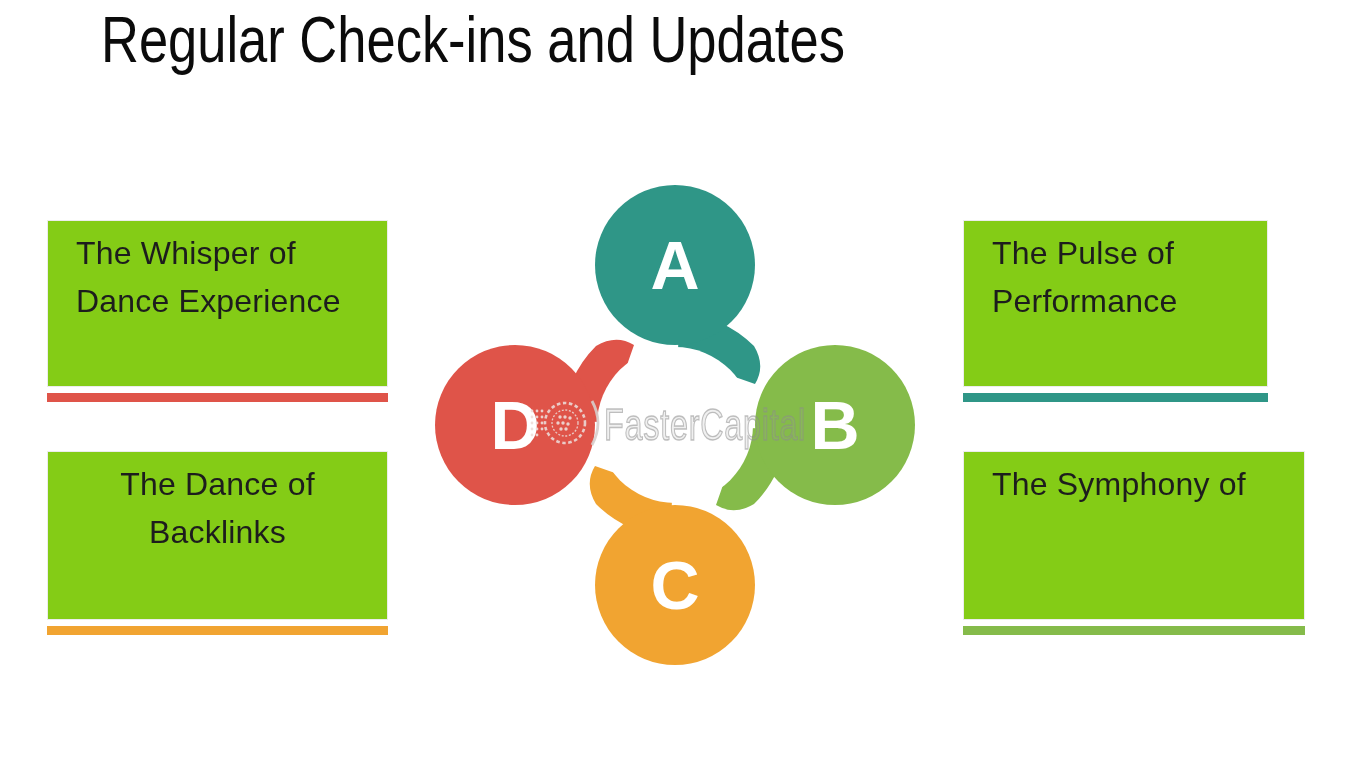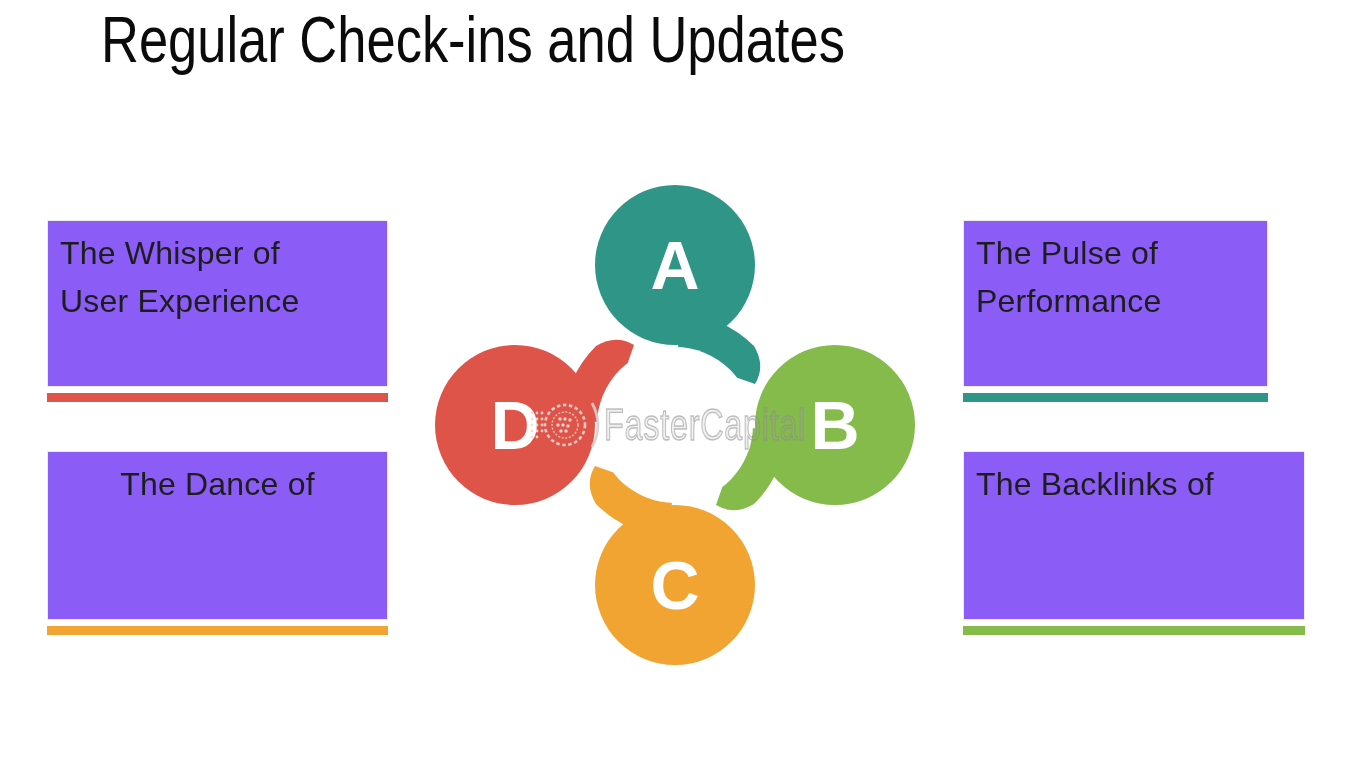--- a/index.html
+++ b/index.html
@@ -10,22 +10,22 @@
   
   .slide-title{
     position:absolute;left:101px;top:8px;
     font-size:64px;line-height:64px;font-weight:400;color:#0b0b0b;
     white-space:nowrap;letter-spacing:0;
     transform:scaleX(0.82);transform-origin:left center;
   }
   
   .card{position:absolute;}
   .card-box{
-    background:#8b5cf6;border:1px solid #ececec;box-sizing:border-box;
-    padding:8px 12px;
+    background:#84cc16;border:1px solid #ececec;box-sizing:border-box;
+    padding:8px 28px;
   }
   .card-line{
     display:block;font-size:32px;line-height:48px;color:#1d1d1d;
     letter-spacing:0.2px;
   }
   .accent-bar{height:9px;margin-top:6px;}
   .card.tl{left:47px;top:220px;width:341px;}
   .card.bl{left:47px;top:451px;width:341px;text-align:center;}
   .card.tr{left:963px;top:220px;width:305px;}
   .card.br{left:963px;top:451px;width:342px;}
@@ -33,21 +33,21 @@
   .card.bl .card-box,.card.br .card-box{height:169px;}
   
   .diagram{position:absolute;left:0;top:0;width:1350px;height:759px;}
   .diagram text{
     font-family:"Liberation Sans",sans-serif;font-weight:bold;
     font-size:68px;fill:#ffffff;text-anchor:middle;
   }
   
   .watermark{
     position:absolute;left:520px;top:397px;height:56px;
-    display:flex;opacity:0.9;pointer-events:none;
+    display:flex;align-items:center;opacity:0.9;pointer-events:none;
   }
   .wm-text{
     font-size:45px;line-height:56px;letter-spacing:1px;white-space:nowrap;
     color:rgba(160,160,160,0.18);
     -webkit-text-stroke:1.4px rgba(140,140,140,0.6);
     transform:scaleX(0.72);transform-origin:left center;
   }
 </style>
 </head>
 <body>
@@ -73,43 +73,44 @@
 
   <text x="675" y="289">A</text>
   <text x="835" y="449">B</text>
   <text x="675" y="609">C</text>
   <text x="515" y="449">D</text>
 </svg>
 
 <div class="card tl">
   <div class="card-box">
     <span class="card-line">The Whisper of</span>
-    <span class="card-line">User Experience</span>
+    <span class="card-line">Dance Experience</span>
   </div>
   <div class="accent-bar" style="background-color: rgb(223, 84, 73);"></div>
 </div>
 
 <div class="card bl">
   <div class="card-box">
     <span class="card-line">The Dance of</span>
+    <span class="card-line">Backlinks</span>
   </div>
   <div class="accent-bar" style="background-color: rgb(241, 164, 49);"></div>
 </div>
 
 <div class="card tr">
   <div class="card-box">
     <span class="card-line">The Pulse of</span>
     <span class="card-line">Performance</span>
   </div>
   <div class="accent-bar" style="background-color: rgb(47, 150, 135);"></div>
 </div>
 
 <div class="card br">
   <div class="card-box">
-    <span class="card-line">The Backlinks of</span>
+    <span class="card-line">The Symphony of</span>
   </div>
   <div class="accent-bar" style="background-color: rgb(133, 187, 74);"></div>
 </div>
 
 <div class="watermark">
   <svg width="84" height="60" viewBox="0 0 84 60">
     <g fill="#efddda" stroke="none">
       <circle cx="12" cy="16" r="1.4"></circle>
         <circle cx="17" cy="16" r="1.4"></circle>
         <circle cx="22" cy="16" r="1.4"></circle>

